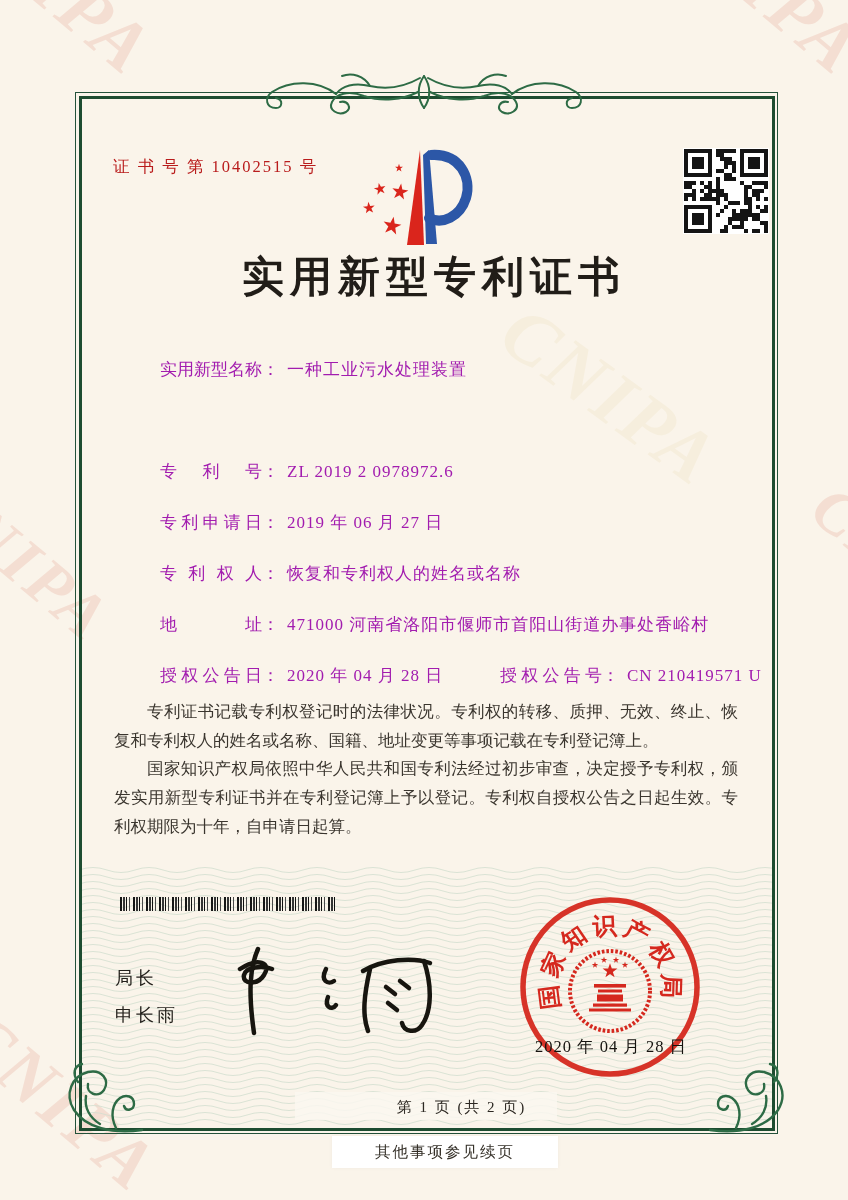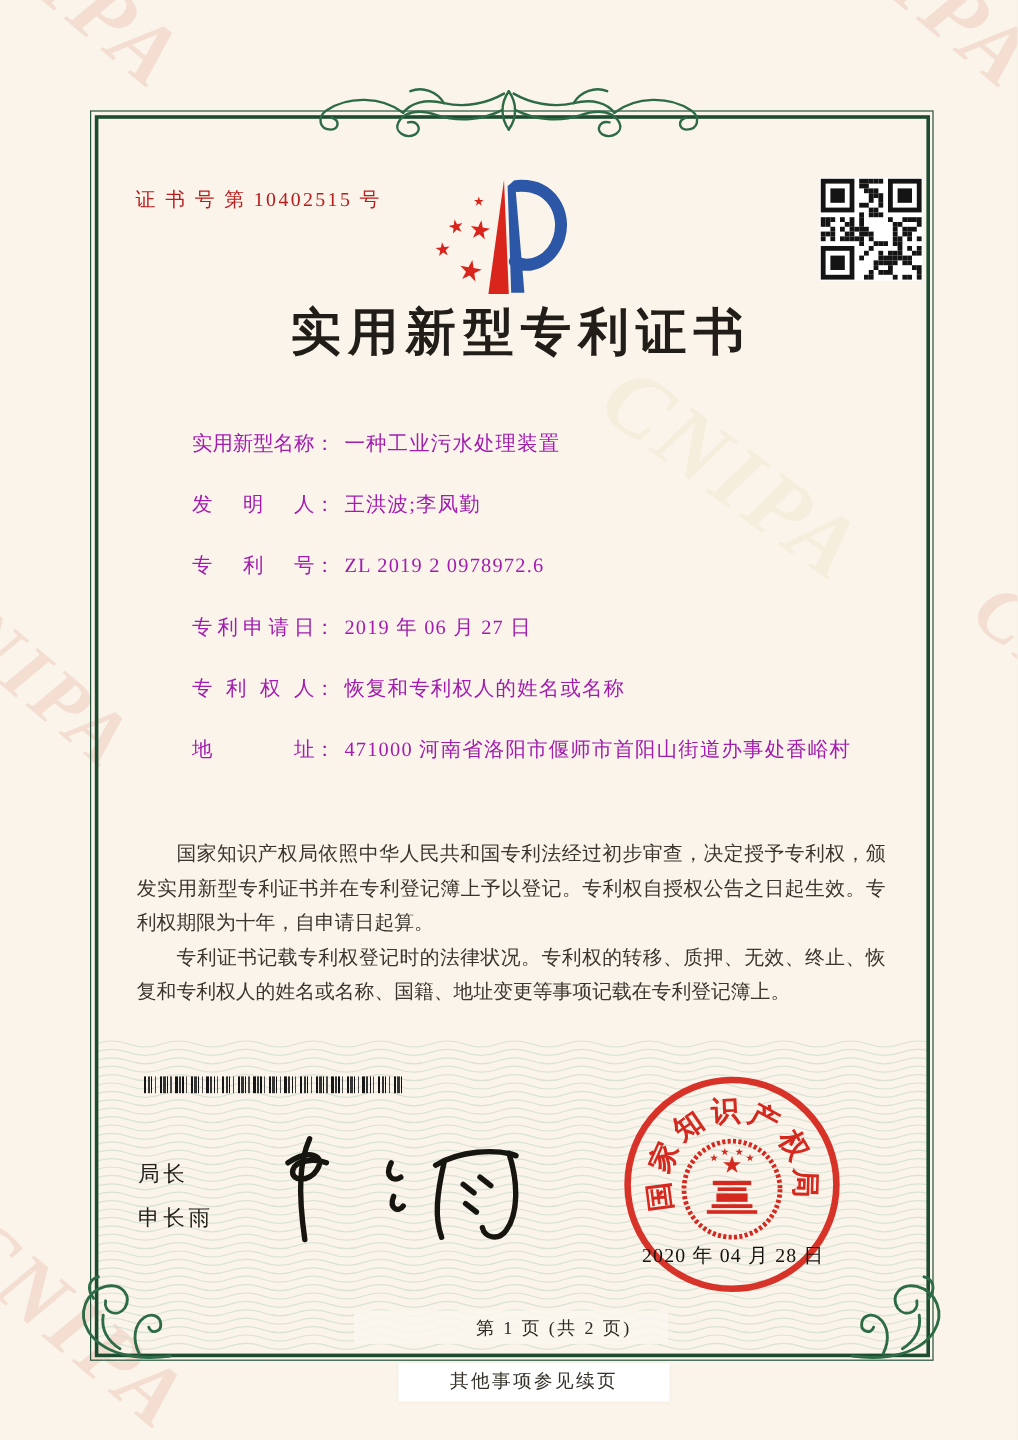--- a/index.html
+++ b/index.html
@@ -311,39 +311,42 @@
       <rect x="1" y="57" width="28" height="28" fill="#141414"></rect>
       <rect x="5" y="61" width="20" height="20" fill="#ffffff"></rect>
       <rect x="9" y="65" width="12" height="12" fill="#141414"></rect>
     </svg>
 
   <div class="title">实用新型专利证书</div>
 
   <div class="field-row" style="top:358px">
     <span class="flabel">实用新型名称</span><span class="fcolon">：</span><span class="fvalue">一种工业污水处理装置</span>
   </div>
-  <div class="field-row" style="top:409px">
-    <span class="flabel">发明人</span><span class="fcolon">：</span><span class="fvalue">王洪波;李凤勤</span>
-  </div>
   <div class="field-row" style="top:460px">
     <span class="flabel">专利号</span><span class="fcolon">：</span><span class="fvalue">ZL 2019 2 0978972.6</span>
   </div>
   <div class="field-row" style="top:511px">
     <span class="flabel">专利申请日</span><span class="fcolon">：</span><span class="fvalue">2019 年 06 月 27 日</span>
   </div>
   <div class="field-row" style="top:562px">
     <span class="flabel">专利权人</span><span class="fcolon">：</span><span class="fvalue">恢复和专利权人的姓名或名称</span>
   </div>
   <div class="field-row" style="top:613px">
     <span class="flabel">地址</span><span class="fcolon">：</span><span class="fvalue">471000 河南省洛阳市偃师市首阳山街道办事处香峪村</span>
   </div>
+  <div class="field-row" style="top:664px">
+    <span class="flabel">授权公告日</span><span class="fcolon">：</span><span class="fvalue">2020 年 04 月 28 日</span>
+    <span class="field-col2">
+      <span class="flabel">授权公告号</span><span class="fcolon">：</span><span class="fvalue">CN 210419571 U</span>
+    </span>
+  </div>
 
   <div class="body-text">
+    <p>专利证书记载专利权登记时的法律状况。专利权的转移、质押、无效、终止、恢复和专利权人的姓名或名称、国籍、地址变更等事项记载在专利登记簿上。</p>
     <p>国家知识产权局依照中华人民共和国专利法经过初步审查，决定授予专利权，颁发实用新型专利证书并在专利登记簿上予以登记。专利权自授权公告之日起生效。专利权期限为十年，自申请日起算。</p>
-    <p>专利证书记载专利权登记时的法律状况。专利权的转移、质押、无效、终止、恢复和专利权人的姓名或名称、国籍、地址变更等事项记载在专利登记簿上。</p>
   </div>
 
   <div class="barcode"></div>
 
   <div class="signer" style="top:966px">局长</div>
   <div class="signer" style="top:1003px">申长雨</div>
 
   <svg class="signature" width="215" height="108" viewBox="0 0 215 108">
     <g stroke="#17150f" stroke-width="4.5" fill="none" stroke-linecap="round" stroke-linejoin="round">
       <path d="M30 8 C22 26 20 50 26 92"></path>

